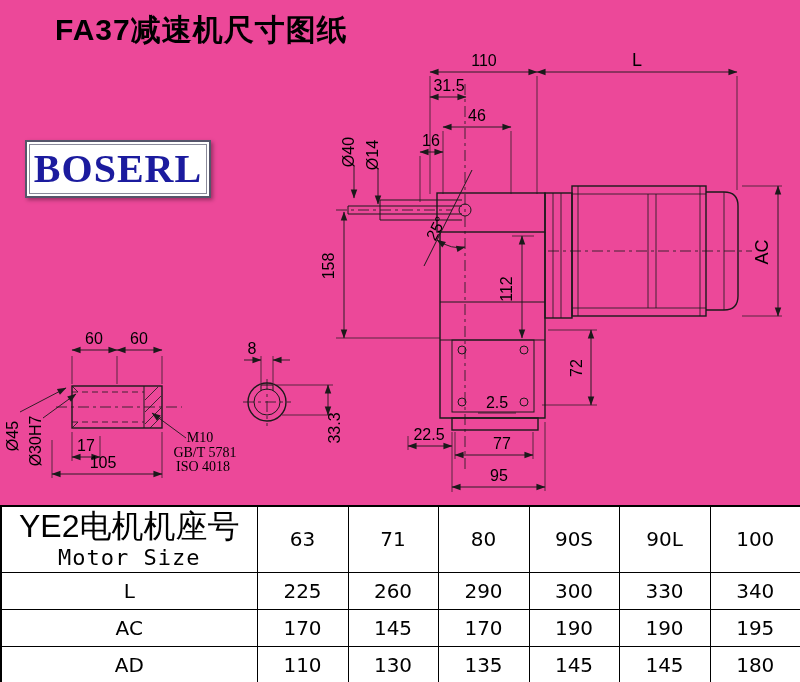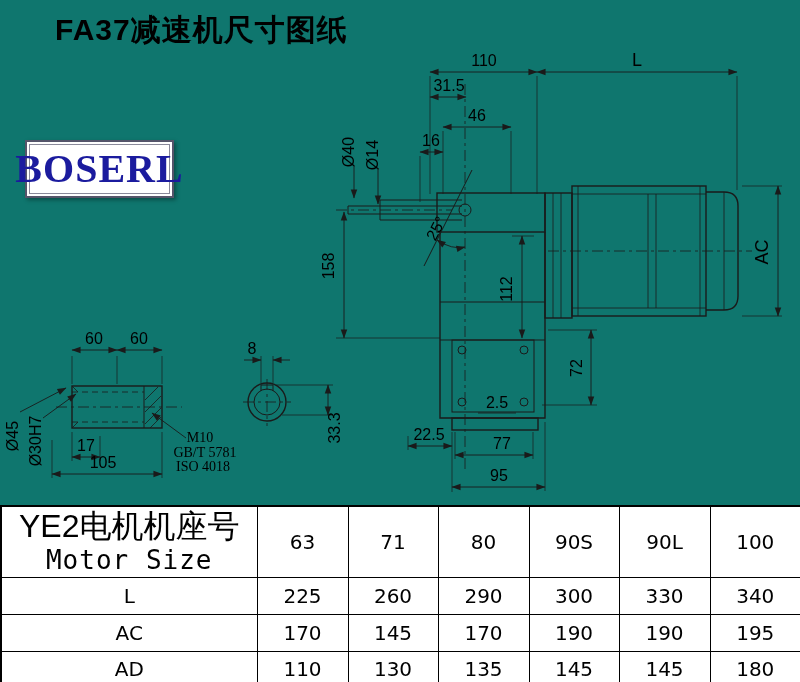--- a/index.html
+++ b/index.html
@@ -1,22 +1,22 @@
 <!DOCTYPE html>
 <html><head>
 <meta charset="utf-8">
 <style>
   * { margin:0; padding:0; box-sizing:border-box; }
   html,body { background:#fff; }
   body { width:800px; height:682px; font-family:"Liberation Sans", sans-serif; position:relative; overflow:hidden; }
-  .page { position:relative; width:800px; height:682px; background:#0f766e; }
+  .page { position:relative; width:800px; height:682px; background:#ec4899; }
 
   .title { position:absolute; left:55px; top:10px; font-size:30px; font-weight:bold; color:#000; letter-spacing:1px; white-space:nowrap; }
 
-  .logo { position:absolute; left:25px; top:140px; width:149px; height:58px;
+  .logo { position:absolute; left:25px; top:140px; width:186px; height:58px;
           border:2px solid #55556a;
           box-shadow: inset 0 0 0 2px #ffffff, inset 0 0 0 3px #8a8a9a, 2px 2px 4px rgba(0,0,0,0.35);
           display:flex; align-items:center; justify-content:center; background:#fff; }
   .logo span { font-family:"Liberation Serif", serif; font-size:40px; font-weight:bold; color:#1b1b9e; letter-spacing:1px; line-height:1; }
 
   svg.drawing { position:absolute; left:0; top:0; }
   svg .ol   { fill:none; stroke:#1a1a1a; stroke-width:1.4; }
   svg .md   { fill:none; stroke:#1a1a1a; stroke-width:1;   }
   svg .thin { fill:none; stroke:#1a1a1a; stroke-width:0.8; }
   svg .ext  { stroke:#1a1a1a; stroke-width:0.7; }
@@ -27,21 +27,21 @@
   svg text.d  { font:16px "Liberation Sans", sans-serif; fill:#000; }
   svg text.dl { font:18px "Liberation Sans", sans-serif; fill:#000; }
   svg text.ds { font:14px "Liberation Serif", serif; fill:#000; }
 
   table.dim-table { position:absolute; left:0; top:505px; width:800px; height:177px;
                     border-collapse:collapse; table-layout:fixed; border:2px solid #000; background:#fff; }
   table.dim-table th, table.dim-table td { border:1.5px solid #000; text-align:center; vertical-align:middle; font-weight:normal; padding:0; color:#000; }
   tr.hdr { height:66px; }
   tr.row { height:37px; }
   .hdr-cn { font-size:32px; font-family:"Liberation Sans", sans-serif; line-height:1.2; }
-  .hdr-en { font-size:26px; font-family:"DejaVu Sans Mono", monospace; letter-spacing:1px; line-height:1.2; }
+  .hdr-en { font-size:22px; font-family:"DejaVu Sans Mono", monospace; letter-spacing:1px; line-height:1.2; }
   .size-val, .row-label, .num { font-size:20px; font-family:"DejaVu Sans", "Liberation Sans", sans-serif; }
 </style>
 </head>
 <body>
 
 <div class="page">
 
   <div class="title">FA37减速机尺寸图纸</div>
 
   <div class="logo">

